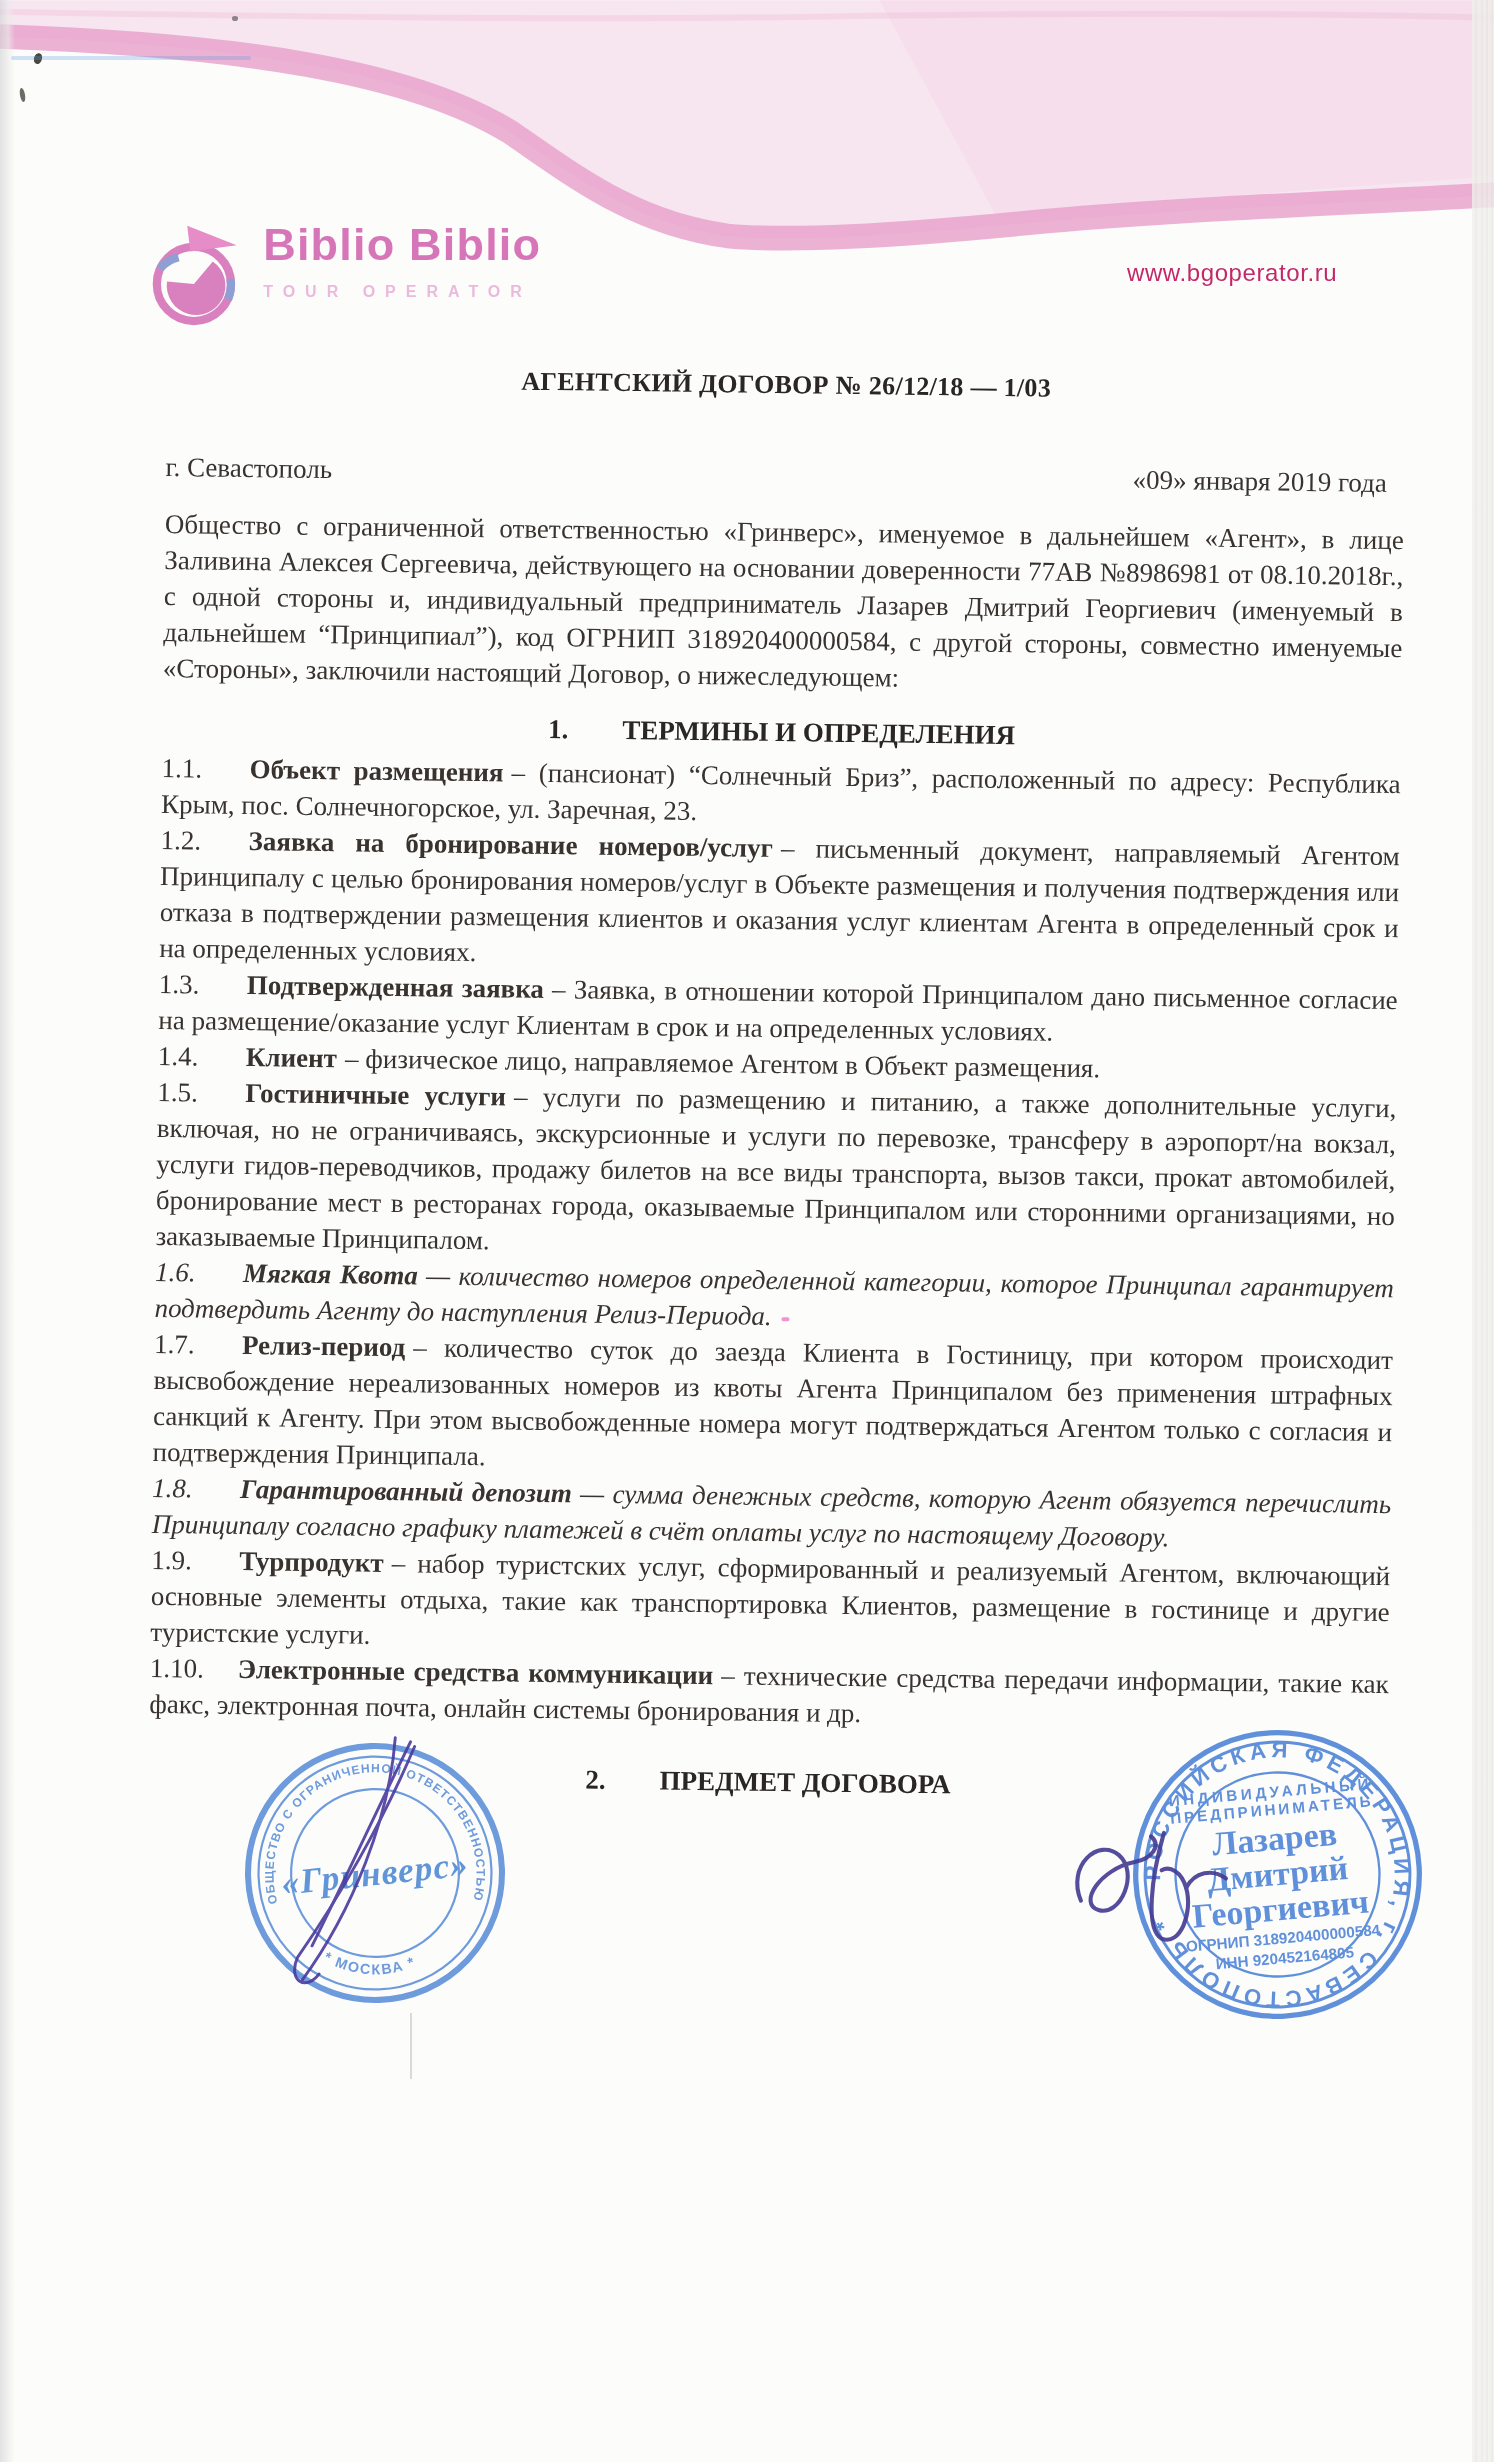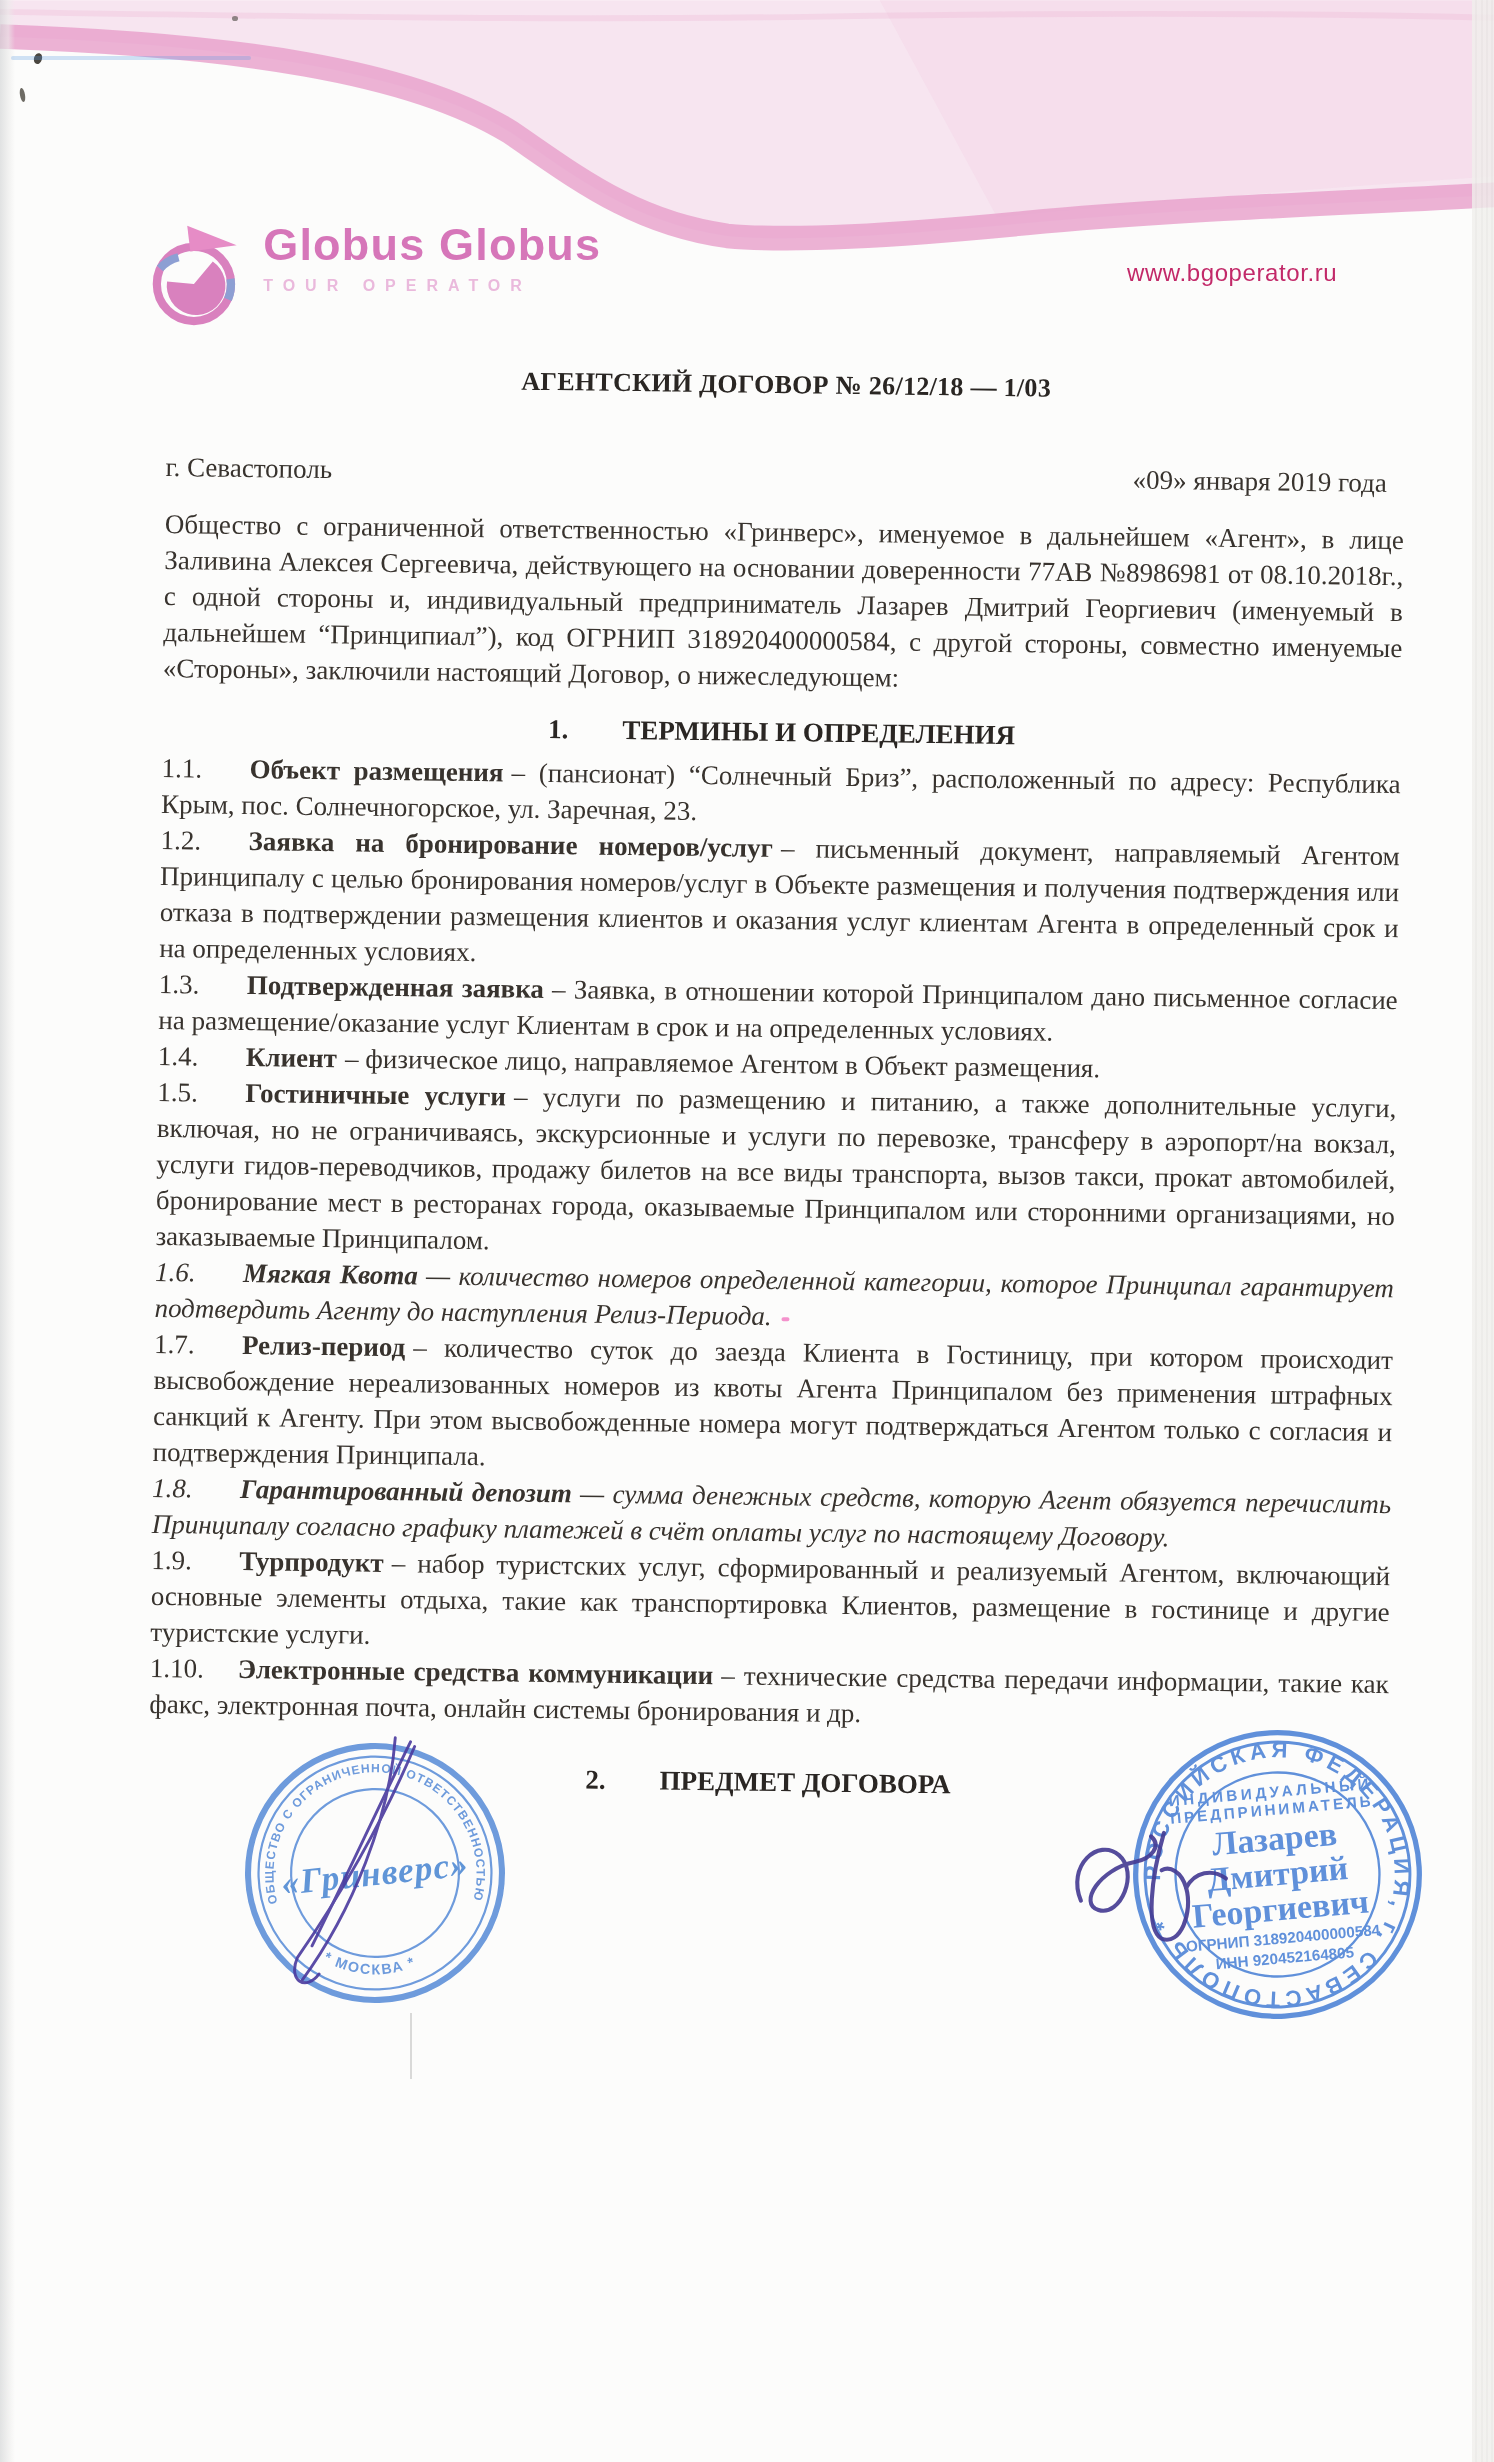--- a/index.html
+++ b/index.html
@@ -19,21 +19,21 @@
   .blue-streak{position:absolute;left:10.6px;top:56px;width:240px;height:4.1px;
     background:rgba(90,155,225,.28);border-radius:2.3px;}
   .gray-line{position:absolute;left:410px;top:2013px;width:1.8px;height:66px;background:#cscfcf;background:#cfcfcf;opacity:.8;}
   
   .top-art{position:absolute;left:0;top:0;}
   
   .letterhead{position:absolute;left:0;top:0;width:100%;height:364px;}
   .logo{position:absolute;left:145px;top:222px;display:flex;align-items:flex-start;}
   .logo-text{margin-left:15.2px;font-family:"Liberation Sans","DejaVu Sans",sans-serif;}
   .brand-name{font-size:45px;font-weight:bold;color:#d05fae;letter-spacing:1.2px;line-height:1;opacity:.85;}
-  .brand-tagline{display:block;margin-top:10px;font-size:16px;letter-spacing:10px;color:#eab9dc;font-weight:bold;}
+  .brand-tagline{display:block;margin-top:16px;font-size:16px;letter-spacing:10px;color:#eab9dc;font-weight:bold;}
   .website{position:absolute;left:1127px;top:259px;font-family:"Liberation Sans","DejaVu Sans",sans-serif;
     font-size:24px;color:#be185d;letter-spacing:0.6px;opacity:.92;}
   
   .doc{position:absolute;left:167px;top:359px;width:1239px;
     transform:rotate(.75deg);transform-origin:0 0;
     font-size:27px;line-height:36px;}
   .title{text-align:center;font-weight:bold;font-size:26px;color:#2a2623;margin:0 0 54px 0;letter-spacing:0.3px;}
   .meta{display:flex;justify-content:space-between;align-items:baseline;padding-right:17.6px;}
   .preamble{margin:21px 0 0 0;text-align:justify;}
   .h-num-gap{display:inline-block;width:54px;}
@@ -78,21 +78,21 @@
       <svg width="103" height="111" viewBox="-100 -105 200 215">
         <g opacity="0.78">
           <circle cx="-5" cy="15" r="72" fill="none" stroke="#d05fae" stroke-width="16"></circle>
           <path d="M-66,-30 A72,72 0 0 1 -30,-52" fill="none" stroke="#6f86c8" stroke-width="16" transform="translate(-5,15)"></path>
           <path d="M66,30 A72,72 0 0 0 71,-10" fill="none" stroke="#6f86c8" stroke-width="16" transform="translate(-5,15)"></path>
           <path d="M-5,15 L-5,-42 A57,57 0 1 1 -48,45 Z" fill="#d05fae" transform="rotate(40 -5 15)"></path>
           <path d="M-18,-98 L78,-60 L-12,-48 Z" fill="#e06db8"></path>
         </g>
       </svg>
       <div class="logo-text">
-        <span class="brand-name">Globus Globus</span>
+        <span class="brand-name">Biblio Biblio</span>
         <span class="brand-tagline">TOUR OPERATOR</span>
       </div>
     </div>
     <div class="website">www.bgoperator.ru</div>
   </div>
 
   <div class="doc">
     <p class="title">АГЕНТСКИЙ ДОГОВОР № 26/12/18 — 1/03</p>
 
     <div class="meta">

